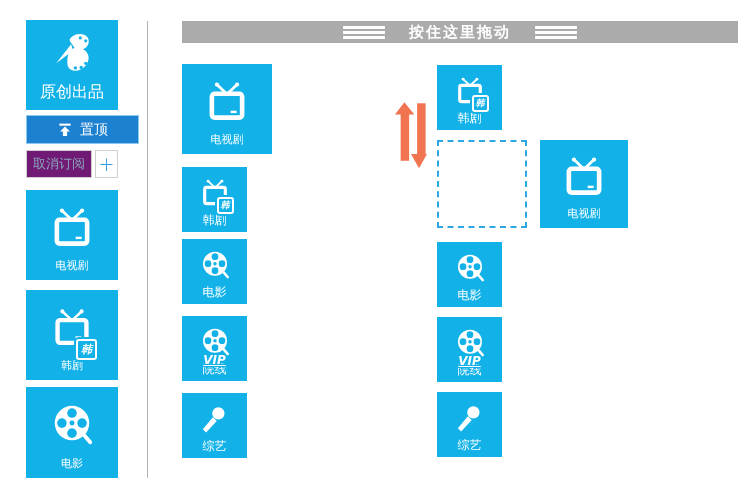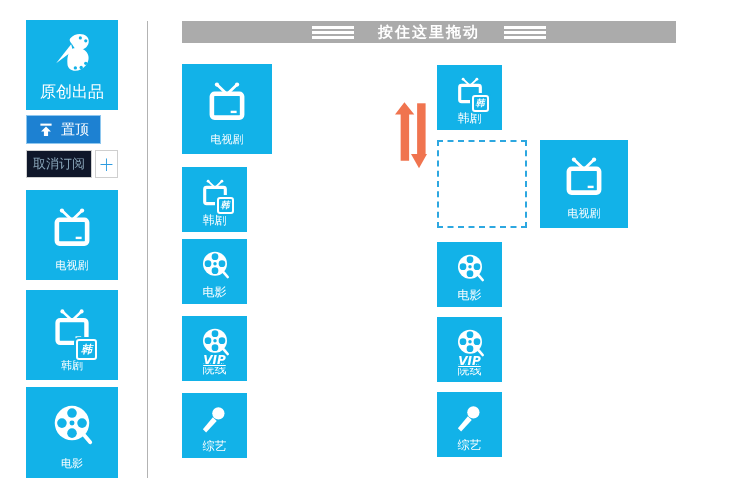--- a/index.html
+++ b/index.html
@@ -16,34 +16,34 @@
         border:2px solid #fff;border-radius:3px;box-shadow:0 0 0 2px var(--tile,#12b2e8);
         display:flex;align-items:center;justify-content:center;font-weight:bold;}
   .kr-badge.b-lg{width:17px;height:17px;font-size:11px;}
   .kr-badge.b-sm{width:13px;height:13px;font-size:9px;}
   .vip-badge{position:absolute;left:50%;bottom:-4px;transform:translateX(-50%);
         color:#fff;font-weight:bold;font-style:italic;font-size:12px;letter-spacing:0;
         text-shadow:1px 0 0 var(--tile,#12b2e8),-1px 0 0 var(--tile,#12b2e8),
                     0 1px 0 var(--tile,#12b2e8),0 -1px 0 var(--tile,#12b2e8),
                     1px 1px 0 var(--tile,#12b2e8),-1px -1px 0 var(--tile,#12b2e8),
                     1px -1px 0 var(--tile,#12b2e8),-1px 1px 0 var(--tile,#12b2e8);text-decoration:underline;}
-  .pin-btn{position:absolute;left:26px;top:115px;width:75px;height:29px;
+  .pin-btn{position:absolute;left:26px;top:115px;width:113px;height:29px;
         background:var(--pin,#1d81d2);border:1px solid #8ec7ef;box-sizing:border-box;
         color:#fff;display:flex;align-items:center;justify-content:center;gap:7px;
         font-size:14px;cursor:pointer;font-family:inherit;}
   .unsub-btn{position:absolute;left:26px;top:150px;width:66px;height:28px;
-        background:#0f172a;border:1px solid #cfcfcf;box-sizing:border-box;
+        background:#701a75;border:1px solid #cfcfcf;box-sizing:border-box;
         color:var(--muted_link,#8aa6ba);font-size:13px;cursor:pointer;font-family:inherit;
         display:flex;align-items:center;justify-content:center;}
   .plus-btn{position:absolute;left:95px;top:150px;width:23px;height:28px;
         background:#fff;border:1px solid #cfcfcf;box-sizing:border-box;
         color:var(--plus_link,#2d9ce0);font-size:19px;font-weight:300;cursor:pointer;font-family:inherit;
         display:flex;align-items:center;justify-content:center;}
   .divider{position:absolute;left:147px;top:21px;width:1px;height:457px;background:#b3b3b3;}
-  .dragbar{position:absolute;left:182px;top:21px;width:494px;height:22px;
+  .dragbar{position:absolute;left:182px;top:21px;width:556px;height:22px;
         background:var(--bar,#ababab);display:flex;align-items:center;justify-content:center;
         gap:24px;cursor:grab;font-family:Liberation Serif, serif;}
   .dragbar .txt{color:#fff;font-size:15px;font-weight:bold;letter-spacing:2px;line-height:1;}
   .grip{width:42px;height:3px;background:#fff;box-shadow:0 5px 0 #fff,0 10px 0 #fff;margin-top:-10px;}
   .placeholder{position:absolute;left:437px;top:140px;width:86px;height:84px;
         border:2px dashed var(--dash,#2da7e0);background:#fff;}
   .arrow{position:absolute;left:395px;top:102px;}
   svg{display:block;}
 </style>
 </head>

